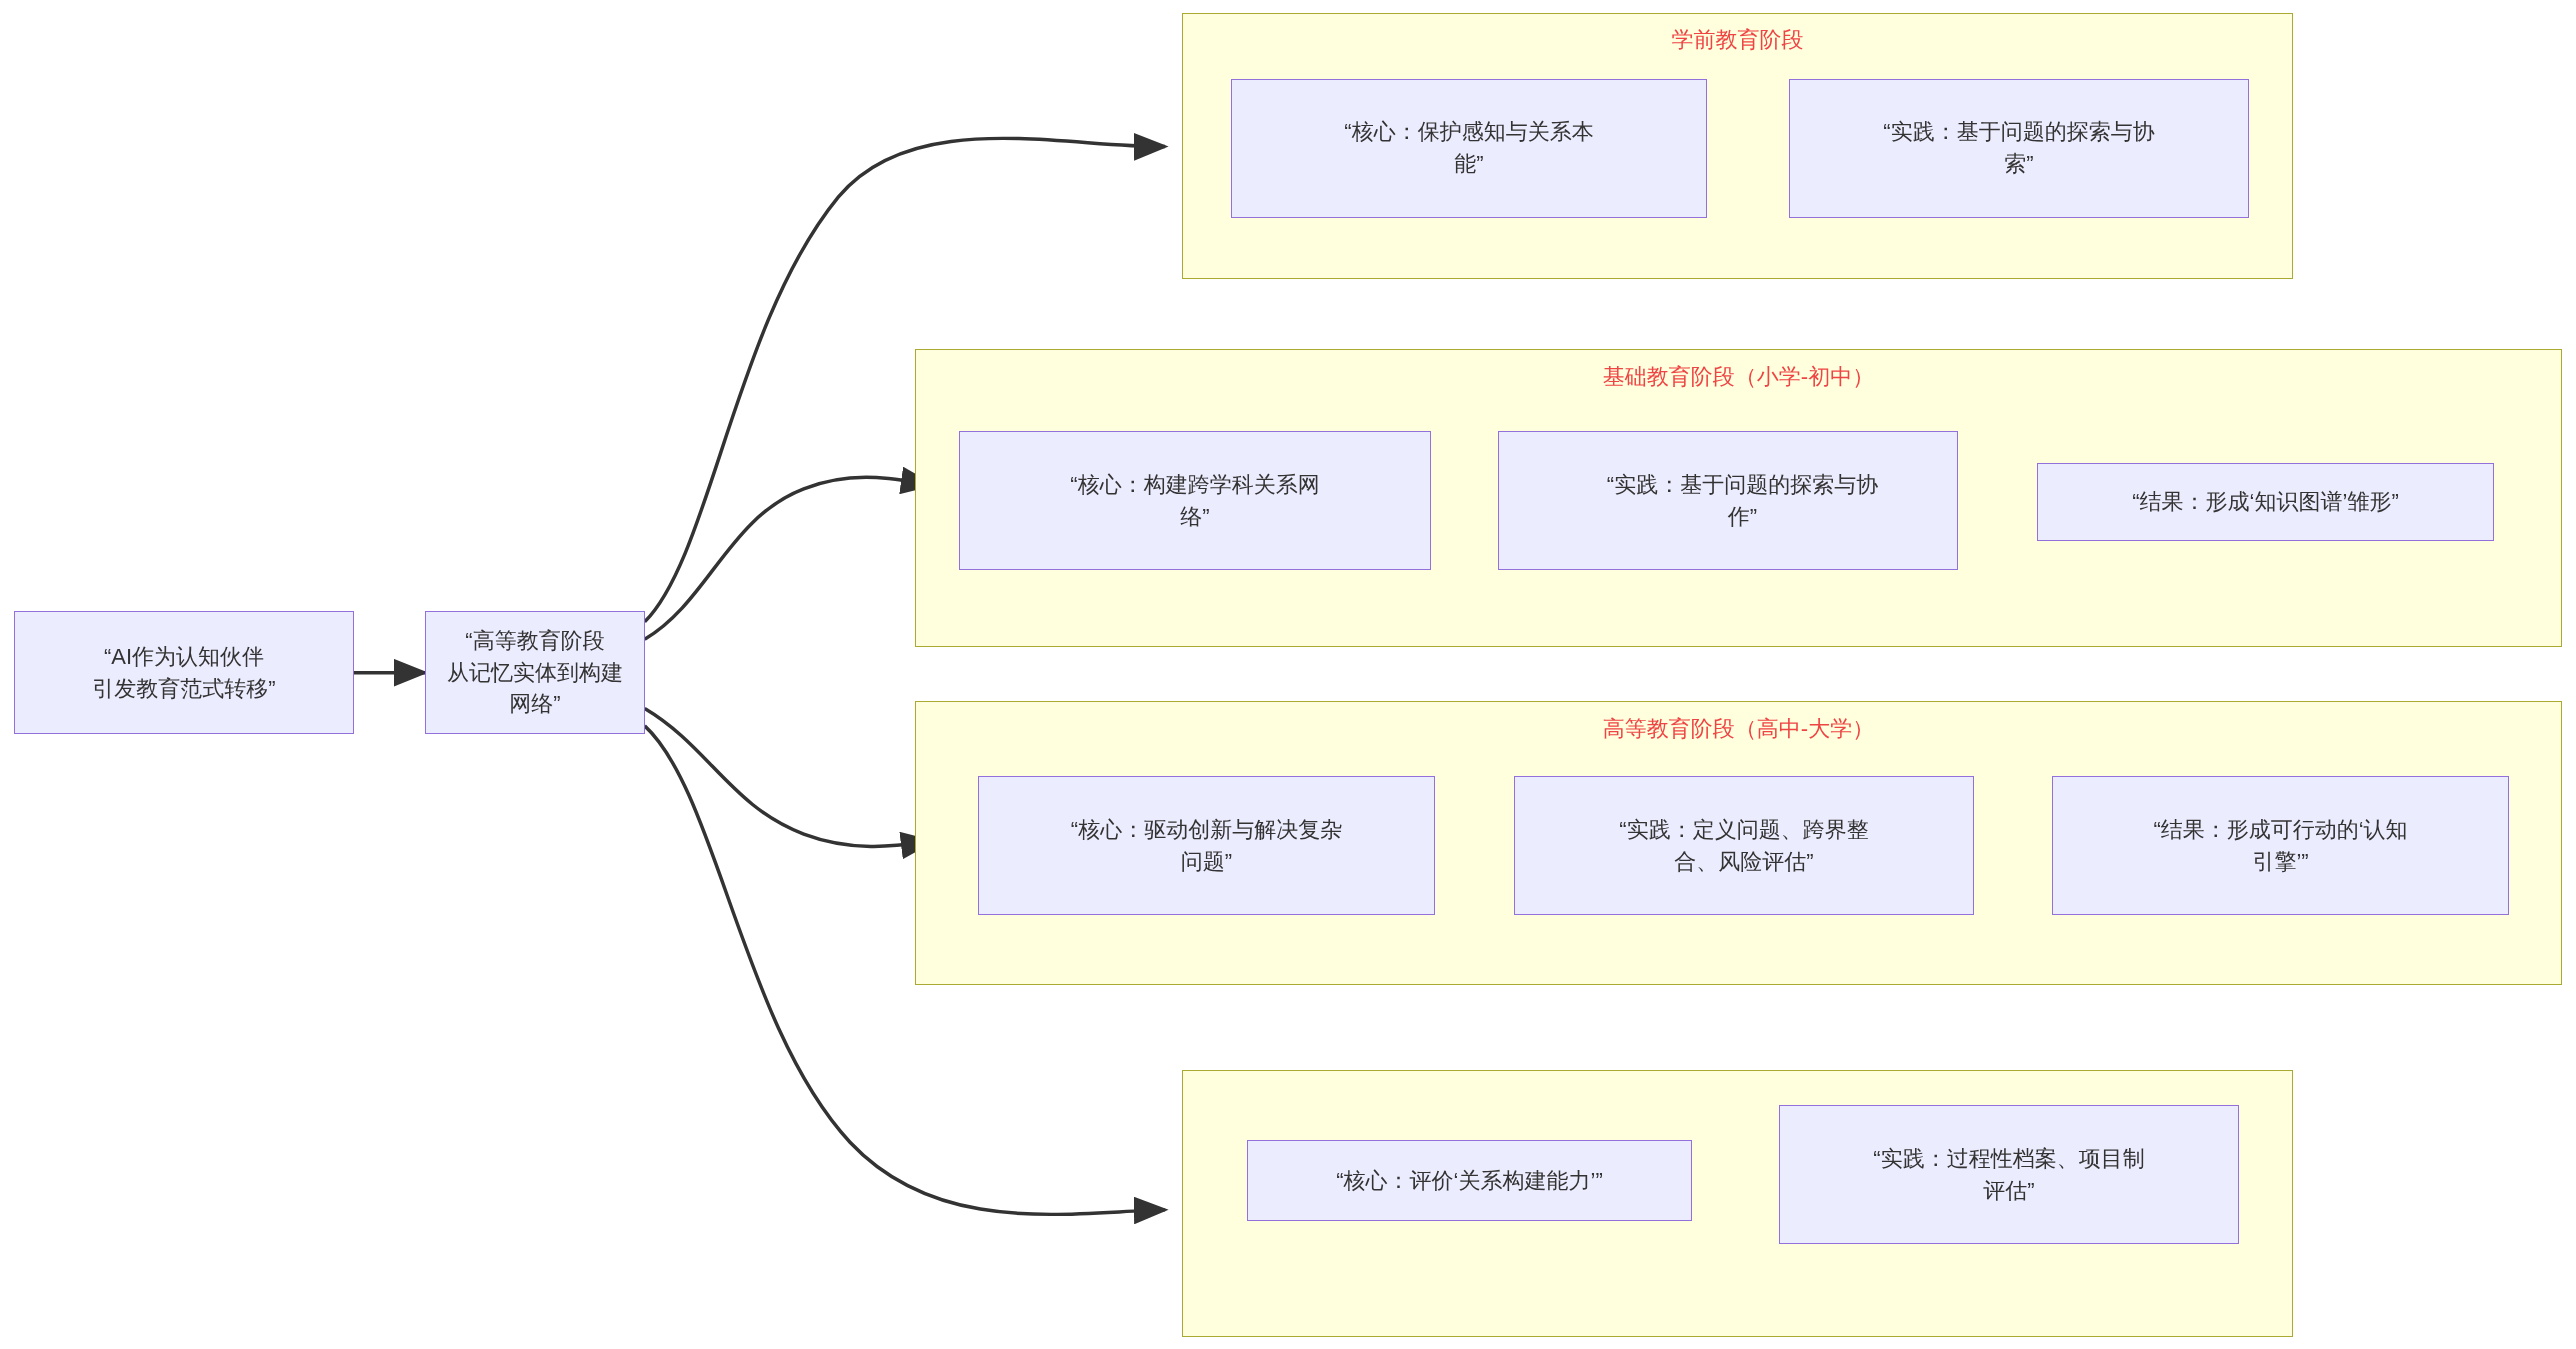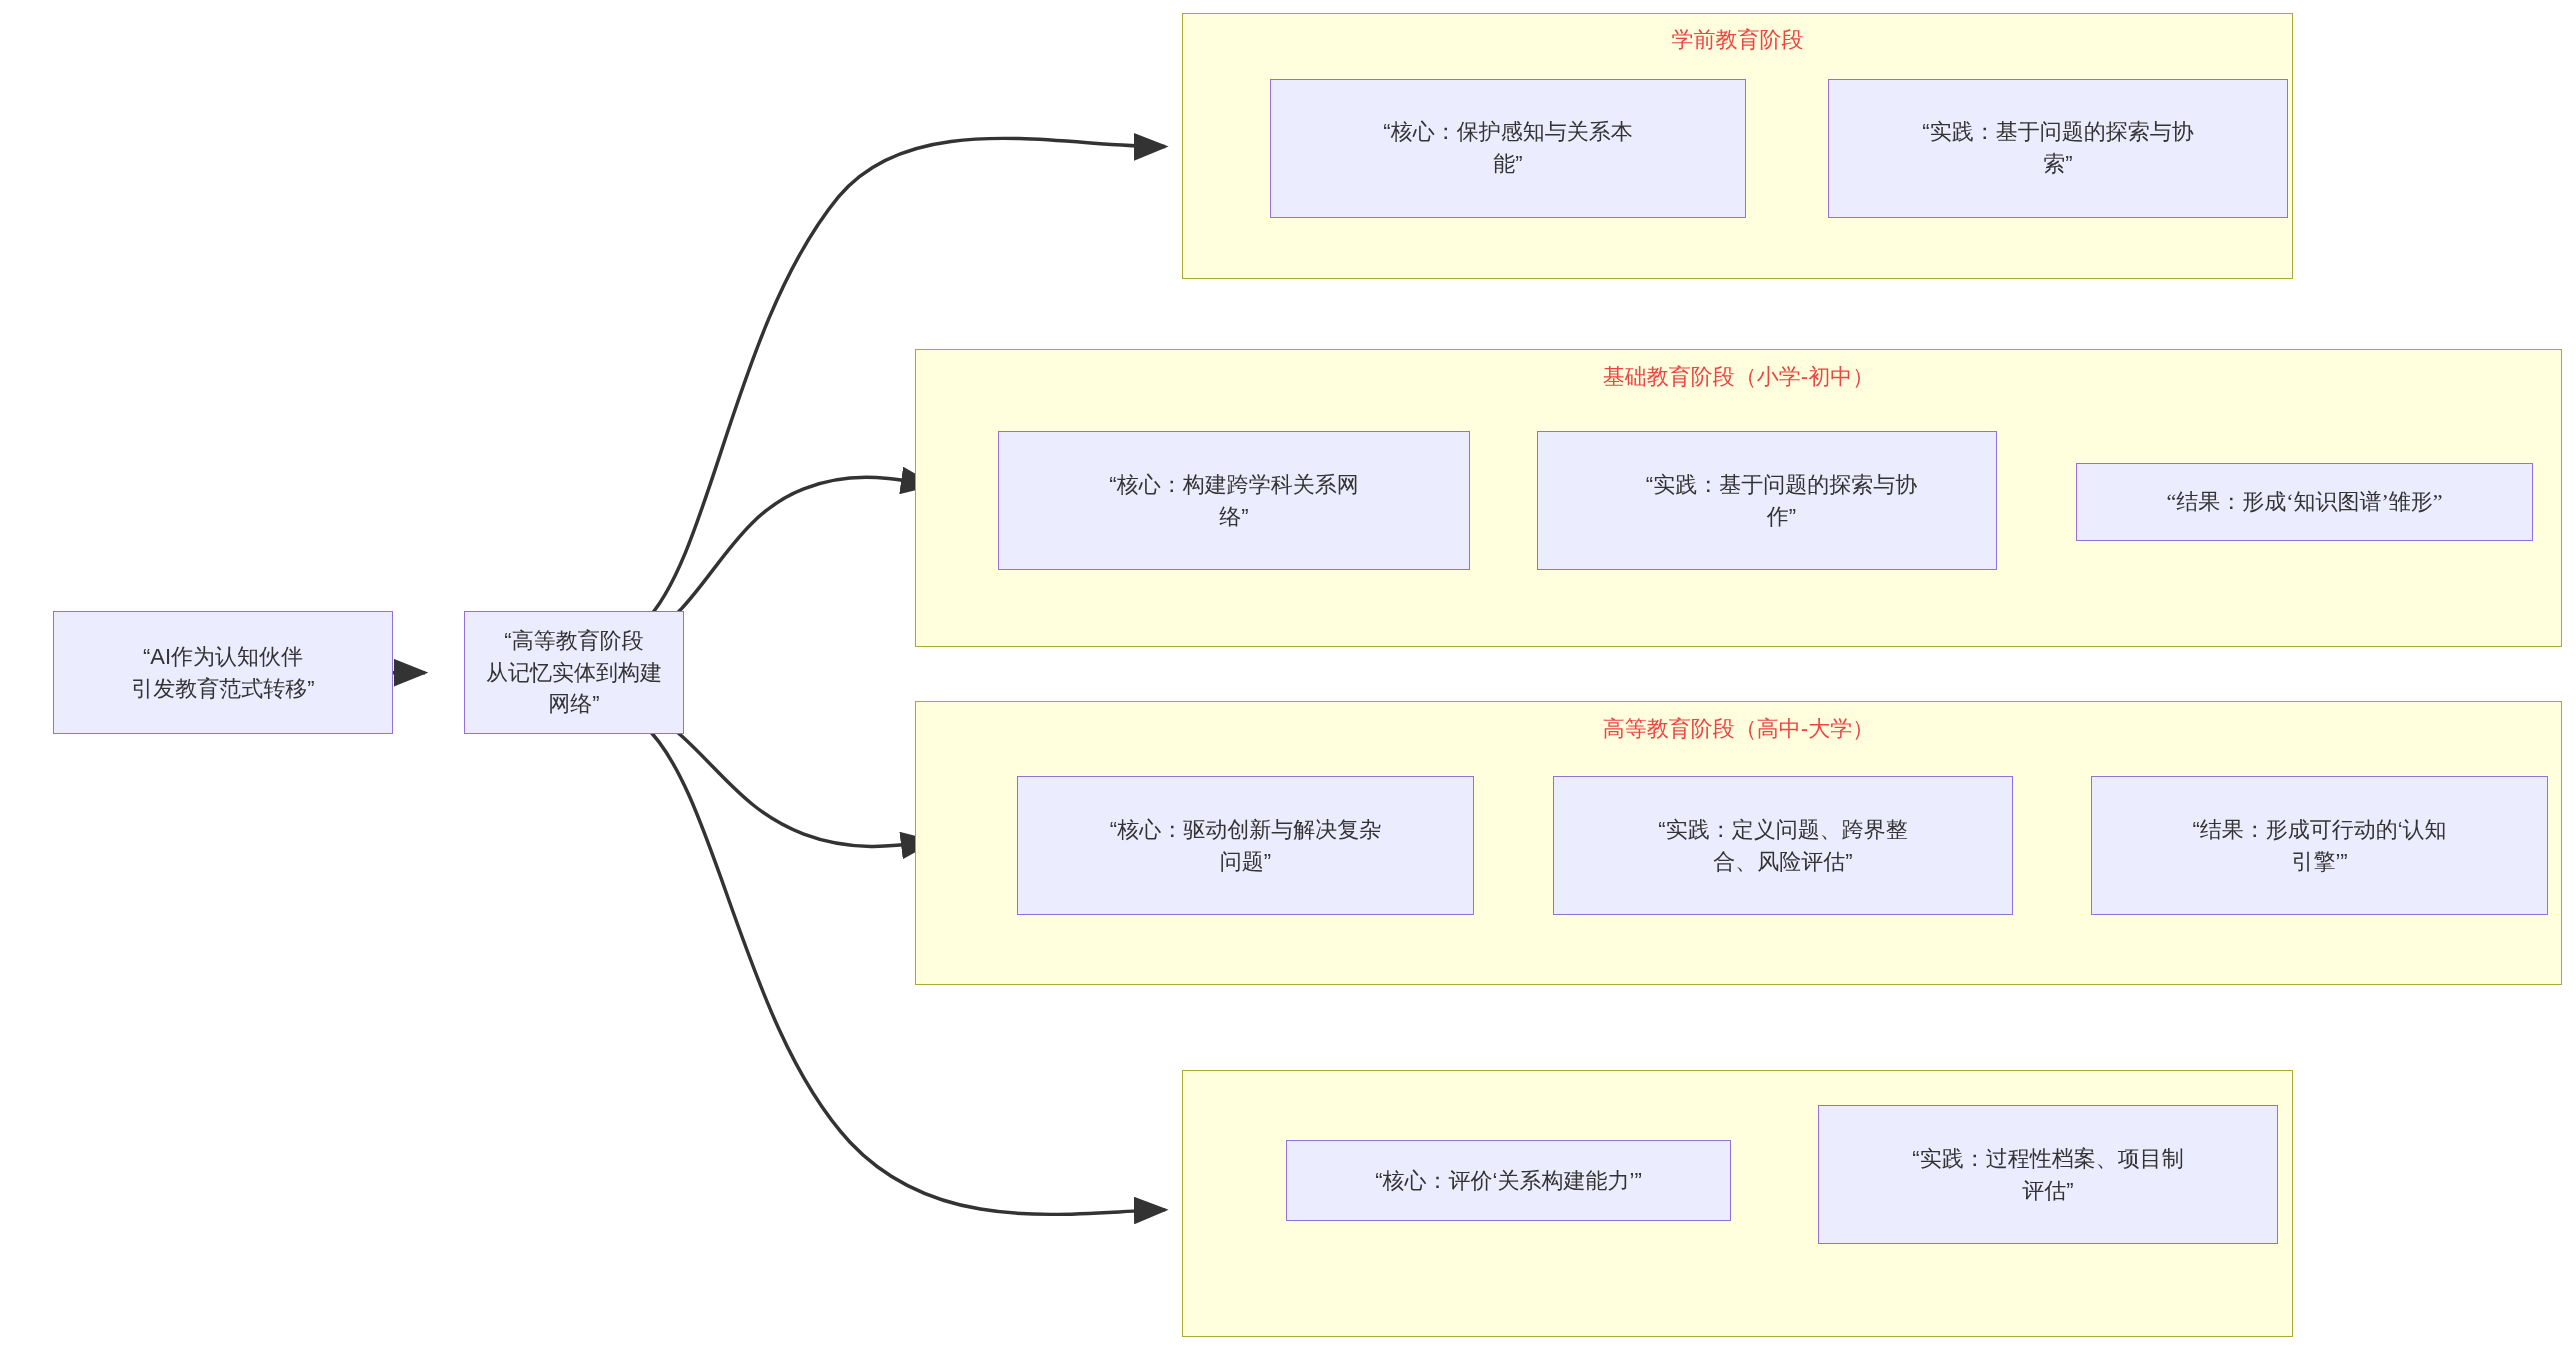--- a/index.html
+++ b/index.html
@@ -49,21 +49,20 @@
     box-sizing: border-box;
     display: flex;
     align-items: center;
     justify-content: center;
     text-align: center;
     color: #333333;
     font-size: 22px;
     line-height: 1.45;
     padding: 0 15px;
     white-space: pre-line;
-    margin-left: 39px;
   }
   .node.root {
     background: #ececff;
     border-color: #9370db;
   }
 </style>
 </head>
 <body>
 
 <div id="canvas">
@@ -99,21 +98,21 @@
     <div class="node" style="left:606px; top:65px; width:460px; height:139px;">“实践：基于问题的探索与协
 索”</div>
   </div>
 
   <div class="cluster" style="left:915px; top:349px; width:1647px; height:298px;">
     <div class="cluster-title">基础教育阶段（小学-初中）</div>
     <div class="node" style="left:43px; top:81px; width:472px; height:139px;">“核心：构建跨学科关系网
 络”</div>
     <div class="node" style="left:582px; top:81px; width:460px; height:139px;padding-left:44px;">“实践：基于问题的探索与协
 作”</div>
-    <div class="node" style="left:1121px; top:113px; width:457px; height:78px;font-family:Liberation Serif, serif;">“结果：形成‘知识图谱’雏形”</div>
+    <div class="node" style="left:1121px; top:113px; width:457px; height:78px;">“结果：形成‘知识图谱’雏形”</div>
   </div>
 
   <div class="cluster" style="left:915px; top:701px; width:1647px; height:284px;">
     <div class="cluster-title">高等教育阶段（高中-大学）</div>
     <div class="node" style="left:62px; top:74px; width:457px; height:139px;">“核心：驱动创新与解决复杂
 问题”</div>
     <div class="node" style="left:598px; top:74px; width:460px; height:139px;">“实践：定义问题、跨界整
 合、风险评估”</div>
     <div class="node" style="left:1136px; top:74px; width:457px; height:139px;">“结果：形成可行动的‘认知
 引擎’”</div>

